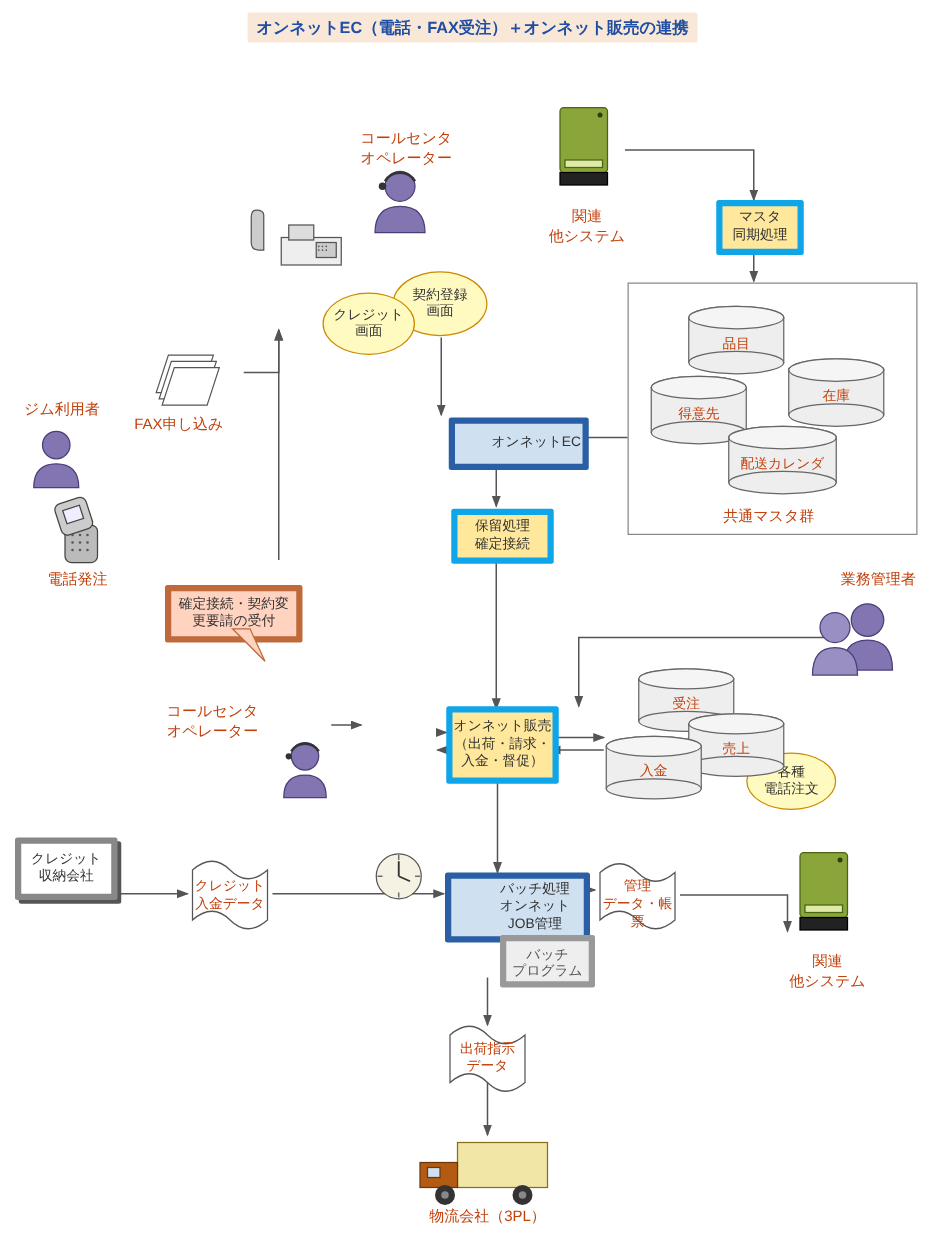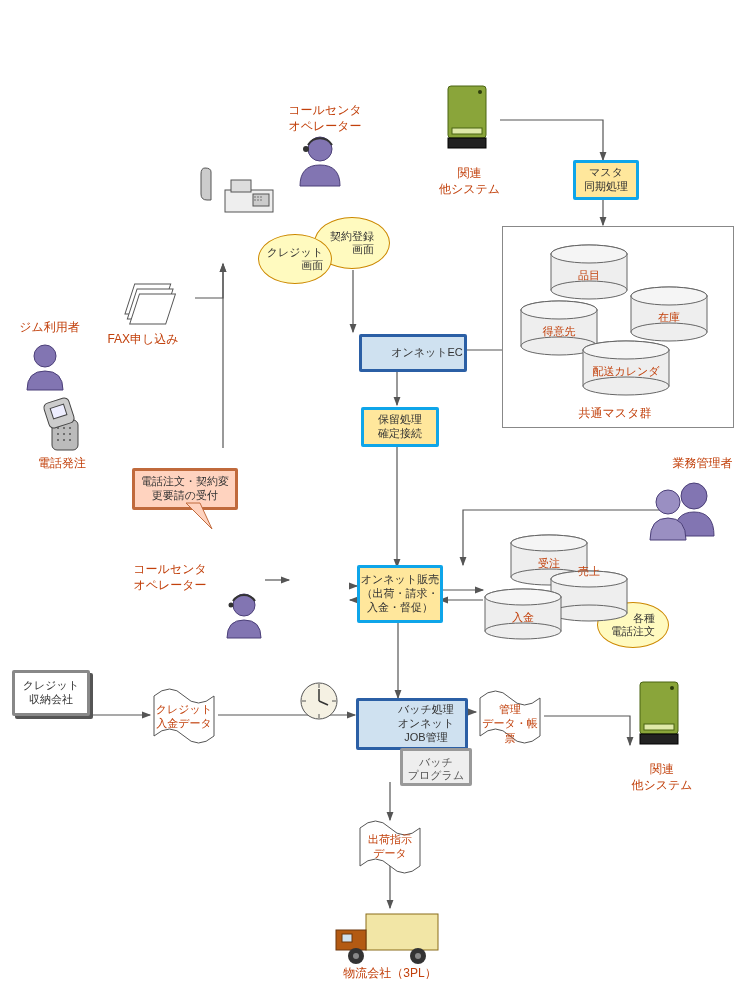--- a/index.html
+++ b/index.html
@@ -32,21 +32,21 @@
   .label {
     position: absolute;
     font-size: 12px;
     color: #c2410c;
     text-align: center;
     white-space: pre-line;
     line-height: 1.3;
   }
   .box {
     position: absolute;
-    border: 3px solid #0ea5e9;
+    border: 5px solid #0ea5e9;
     background: #ffe79c;
     font-size: 11px;
     color: #333;
     display: flex;
     align-items: center;
     justify-content: center;
     text-align: center;
     white-space: pre-line;
     line-height: 1.25;
     border-radius: 2px;
@@ -71,38 +71,41 @@
   }
   .ellipse {
     position: absolute;
     border: 1px solid #cc8800;
     background: #fffabf;
     border-radius: 50%;
     display: flex;
     align-items: center;
     justify-content: center;
     font-size: 11px;
-    text-align: right;
+    text-align: center;
     color: #333;
     white-space: pre-line;
     line-height: 1.2;
   }
   .group-box {
     position: absolute;
     border: 1px solid #888;
     background: transparent;
   }
   
   svg { position: absolute; overflow: visible; }
 </style>
 </head>
 <body>
 
 <div id="stage">
 
+  <div class="title-bar">
+    <span>オンネットEC（電話・FAX受注）＋オンネット販売の連携</span>
+  </div>
 
   <svg width="756" height="997" style="left:0;top:0">
     <defs>
       <marker id="ah" markerWidth="10" markerHeight="10" refX="7" refY="3" orient="auto">
         <path d="M0,0 L8,3 L0,6 Z" fill="#555"></path>
       </marker>
     </defs>
     <g stroke="#555" stroke-width="1.2" fill="none" marker-end="url(#ah)">
 
       <path d="M500 120 H603 V160"></path>
@@ -274,21 +277,21 @@
   <div class="box blue" style="left:359px;top:334px;width:74px;height:32px">
     <span>オンネットEC</span>
   </div>
 
   <div class="box" style="left:361px;top:407px;width:72px;height:34px">
     <span>保留処理
 確定接続</span>
   </div>
 
   <div class="box" style="left:132px;top:468px;width:100px;height:36px;background:#ffd3bf;border-color:#c06a3c">
-    <span>電話注文・契約変
+    <span>確定接続・契約変
 更要請の受付</span>
   </div>
   <svg style="left:182px;top:503px" width="40" height="30">
     <path d="M4 0 L30 26 L18 0 Z" fill="#ffd3bf" stroke="#c06a3c"></path>
   </svg>
 
 
   <div class="box" style="left:357px;top:565px;width:80px;height:52px">
     <span>オンネット販売
 （出荷・請求・
@@ -376,21 +379,21 @@
     <ellipse cx="41" cy="9" rx="38" ry="8" fill="#f5f5f5" stroke="#666"></ellipse>
   </svg>
   <div class="label" style="left:516px;top:556px;width:66px;font-size:11px">受注</div>
 
   <svg style="left:548px;top:570px" width="82" height="52">
     <ellipse cx="41" cy="9" rx="38" ry="8" fill="#eee" stroke="#666"></ellipse>
     <rect x="3" y="9" width="76" height="34" fill="#eee" stroke="#666"></rect>
     <ellipse cx="41" cy="43" rx="38" ry="8" fill="#eee" stroke="#666"></ellipse>
     <ellipse cx="41" cy="9" rx="38" ry="8" fill="#f5f5f5" stroke="#666"></ellipse>
   </svg>
-  <div class="label" style="left:556px;top:564px;width:66px;font-size:11px">売上</div>
+  <div class="label" style="left:556px;top:592px;width:66px;font-size:11px">売上</div>
 
   <svg style="left:482px;top:588px" width="82" height="52">
     <ellipse cx="41" cy="9" rx="38" ry="8" fill="#eee" stroke="#666"></ellipse>
     <rect x="3" y="9" width="76" height="34" fill="#eee" stroke="#666"></rect>
     <ellipse cx="41" cy="43" rx="38" ry="8" fill="#eee" stroke="#666"></ellipse>
     <ellipse cx="41" cy="9" rx="38" ry="8" fill="#f5f5f5" stroke="#666"></ellipse>
   </svg>
   <div class="label" style="left:490px;top:610px;width:66px;font-size:11px">入金</div>
 
 </div>

